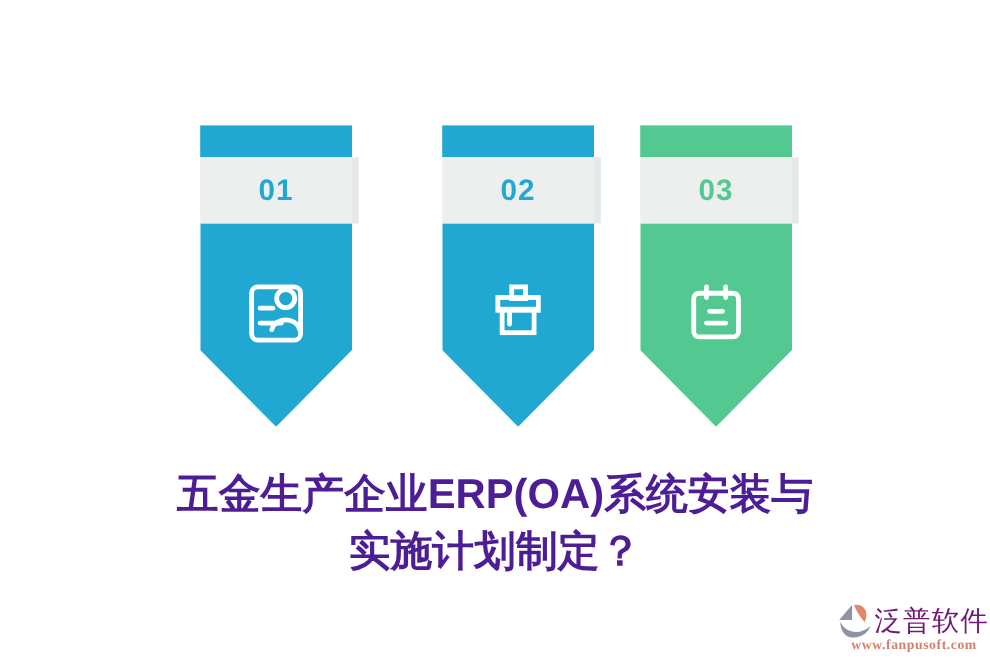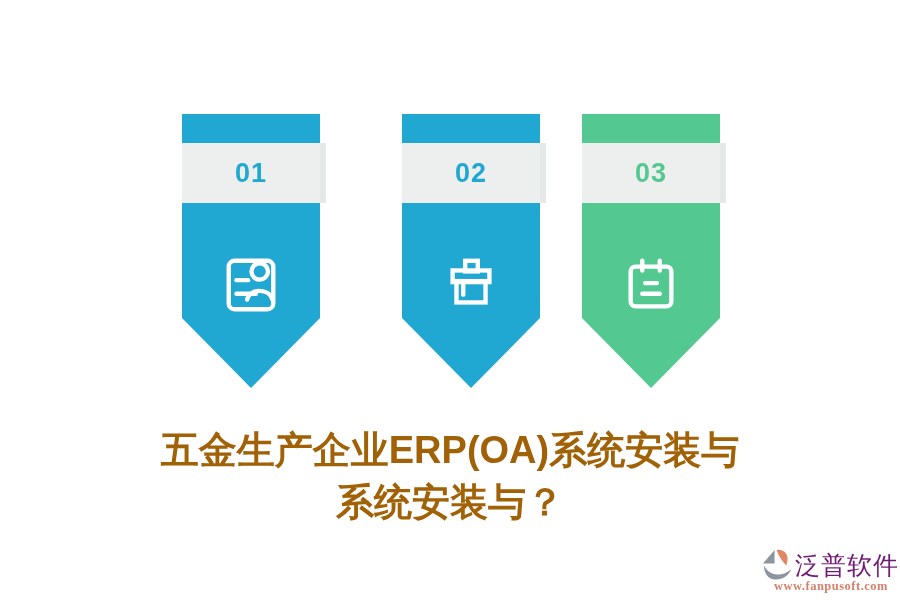--- a/index.html
+++ b/index.html
@@ -52,21 +52,21 @@
   .icon-stroke { fill: none; stroke: currentColor; stroke-width: 4.5; stroke-linecap: round; stroke-linejoin: round; }
   .icon-stroke-sq { fill: none; stroke: currentColor; stroke-width: 4.5; stroke-linecap: butt; stroke-linejoin: miter; }
 
   
   .title {
     position: absolute; top: 424px; left: 0;
     width: 900px;
     text-align: center;
     font-size: 38px; line-height: 52px;
     font-weight: 600;
-    color: #a16207;
+    color: #4c1d95;
   }
 
   
   .watermark { position: absolute; left: 760px; top: 547px; width: 142px; }
   .wm-row { display: flex; align-items: center; }
   .wm-logo { width: 35px; height: 35px; flex: 0 0 auto; }
   .wm-brand {
     font-size: 25px; font-weight: 400; letter-spacing: 1px;
     color: #701a75; line-height: 32px; white-space: nowrap;
   }
@@ -130,21 +130,21 @@
           <line x1="41" y1="7" x2="41" y2="17"></line>
           <line x1="26" y1="30" x2="38" y2="30"></line>
           <line x1="23" y1="41" x2="41" y2="41"></line>
         </g>
       </svg>
     </div>
   </div>
 
   <div class="title">
     <div>五金生产企业ERP(OA)系统安装与</div>
-    <div>系统安装与？</div>
+    <div>实施计划制定？</div>
   </div>
 
   <div class="watermark">
     <div class="wm-row">
       <svg class="wm-logo" viewBox="0 0 36 36">
         <path d="M3 17 L15 3 L15 17 Z" fill="#8e94a2"></path>
         <path d="M17 3 C26 2 31 9 27 19 C23 15 19 9 17 3 Z" fill="#e08767"></path>
         <path d="M4 19 C9 29 22 32 32 23 C29 32 18 36 10 32 C6 29 4 24 4 19 Z" fill="#8e94a2"></path>
       </svg>
       <span class="wm-brand">泛普软件</span>

